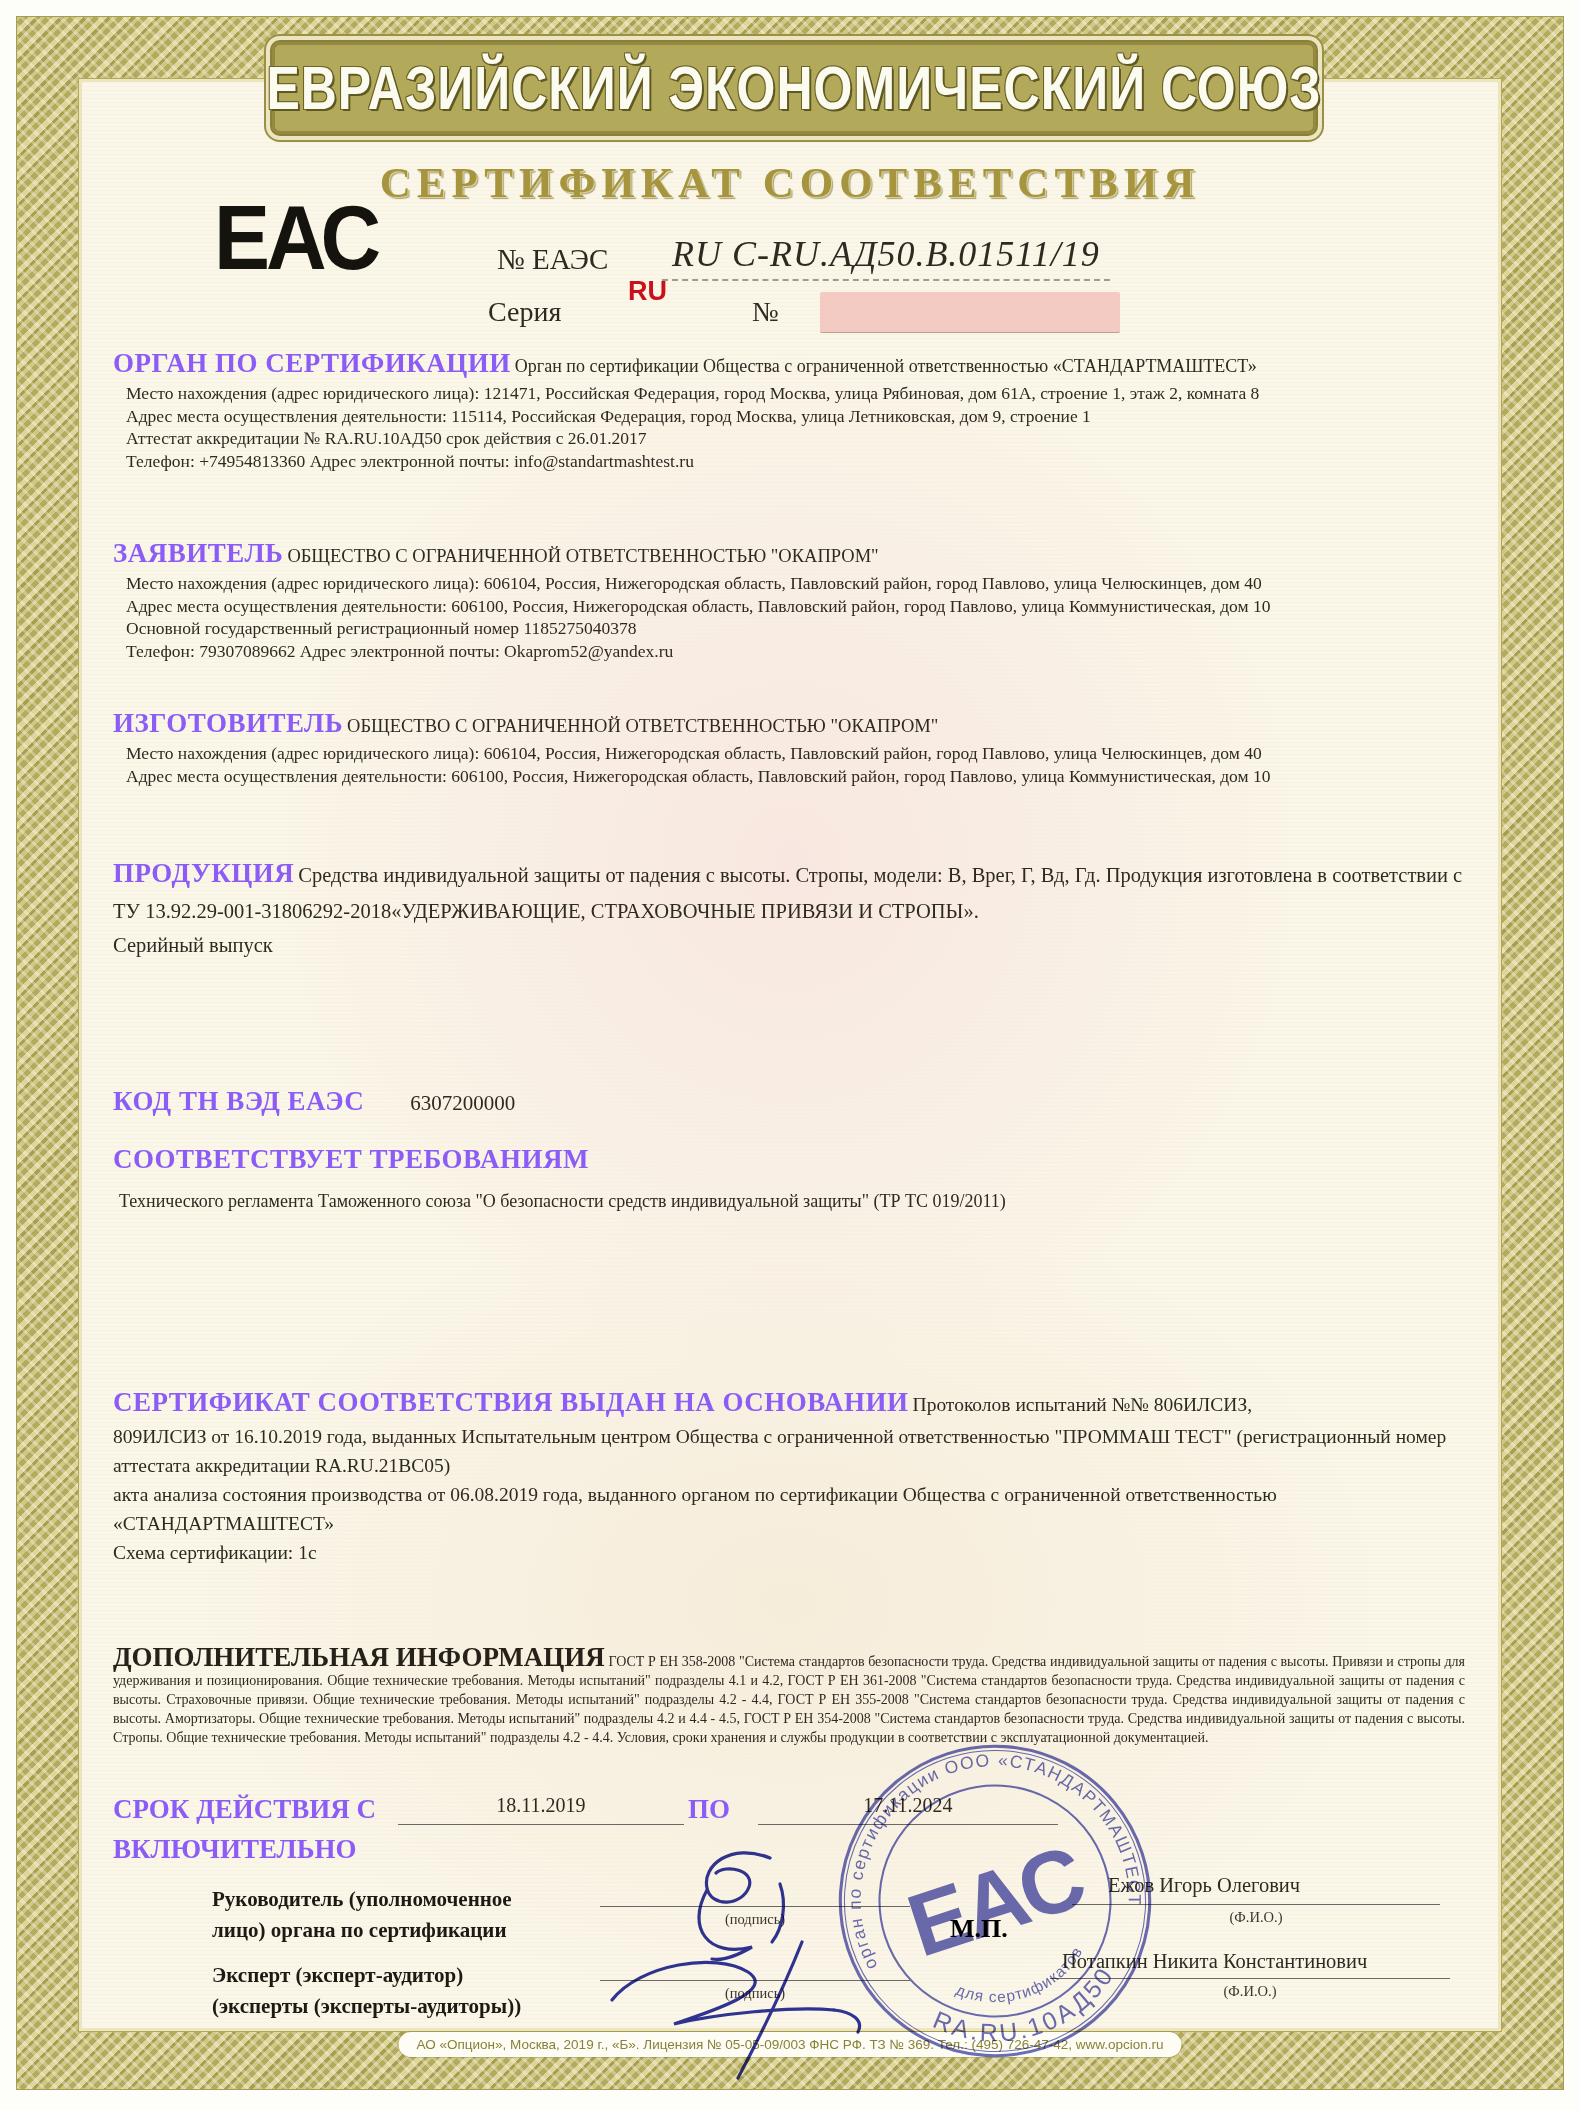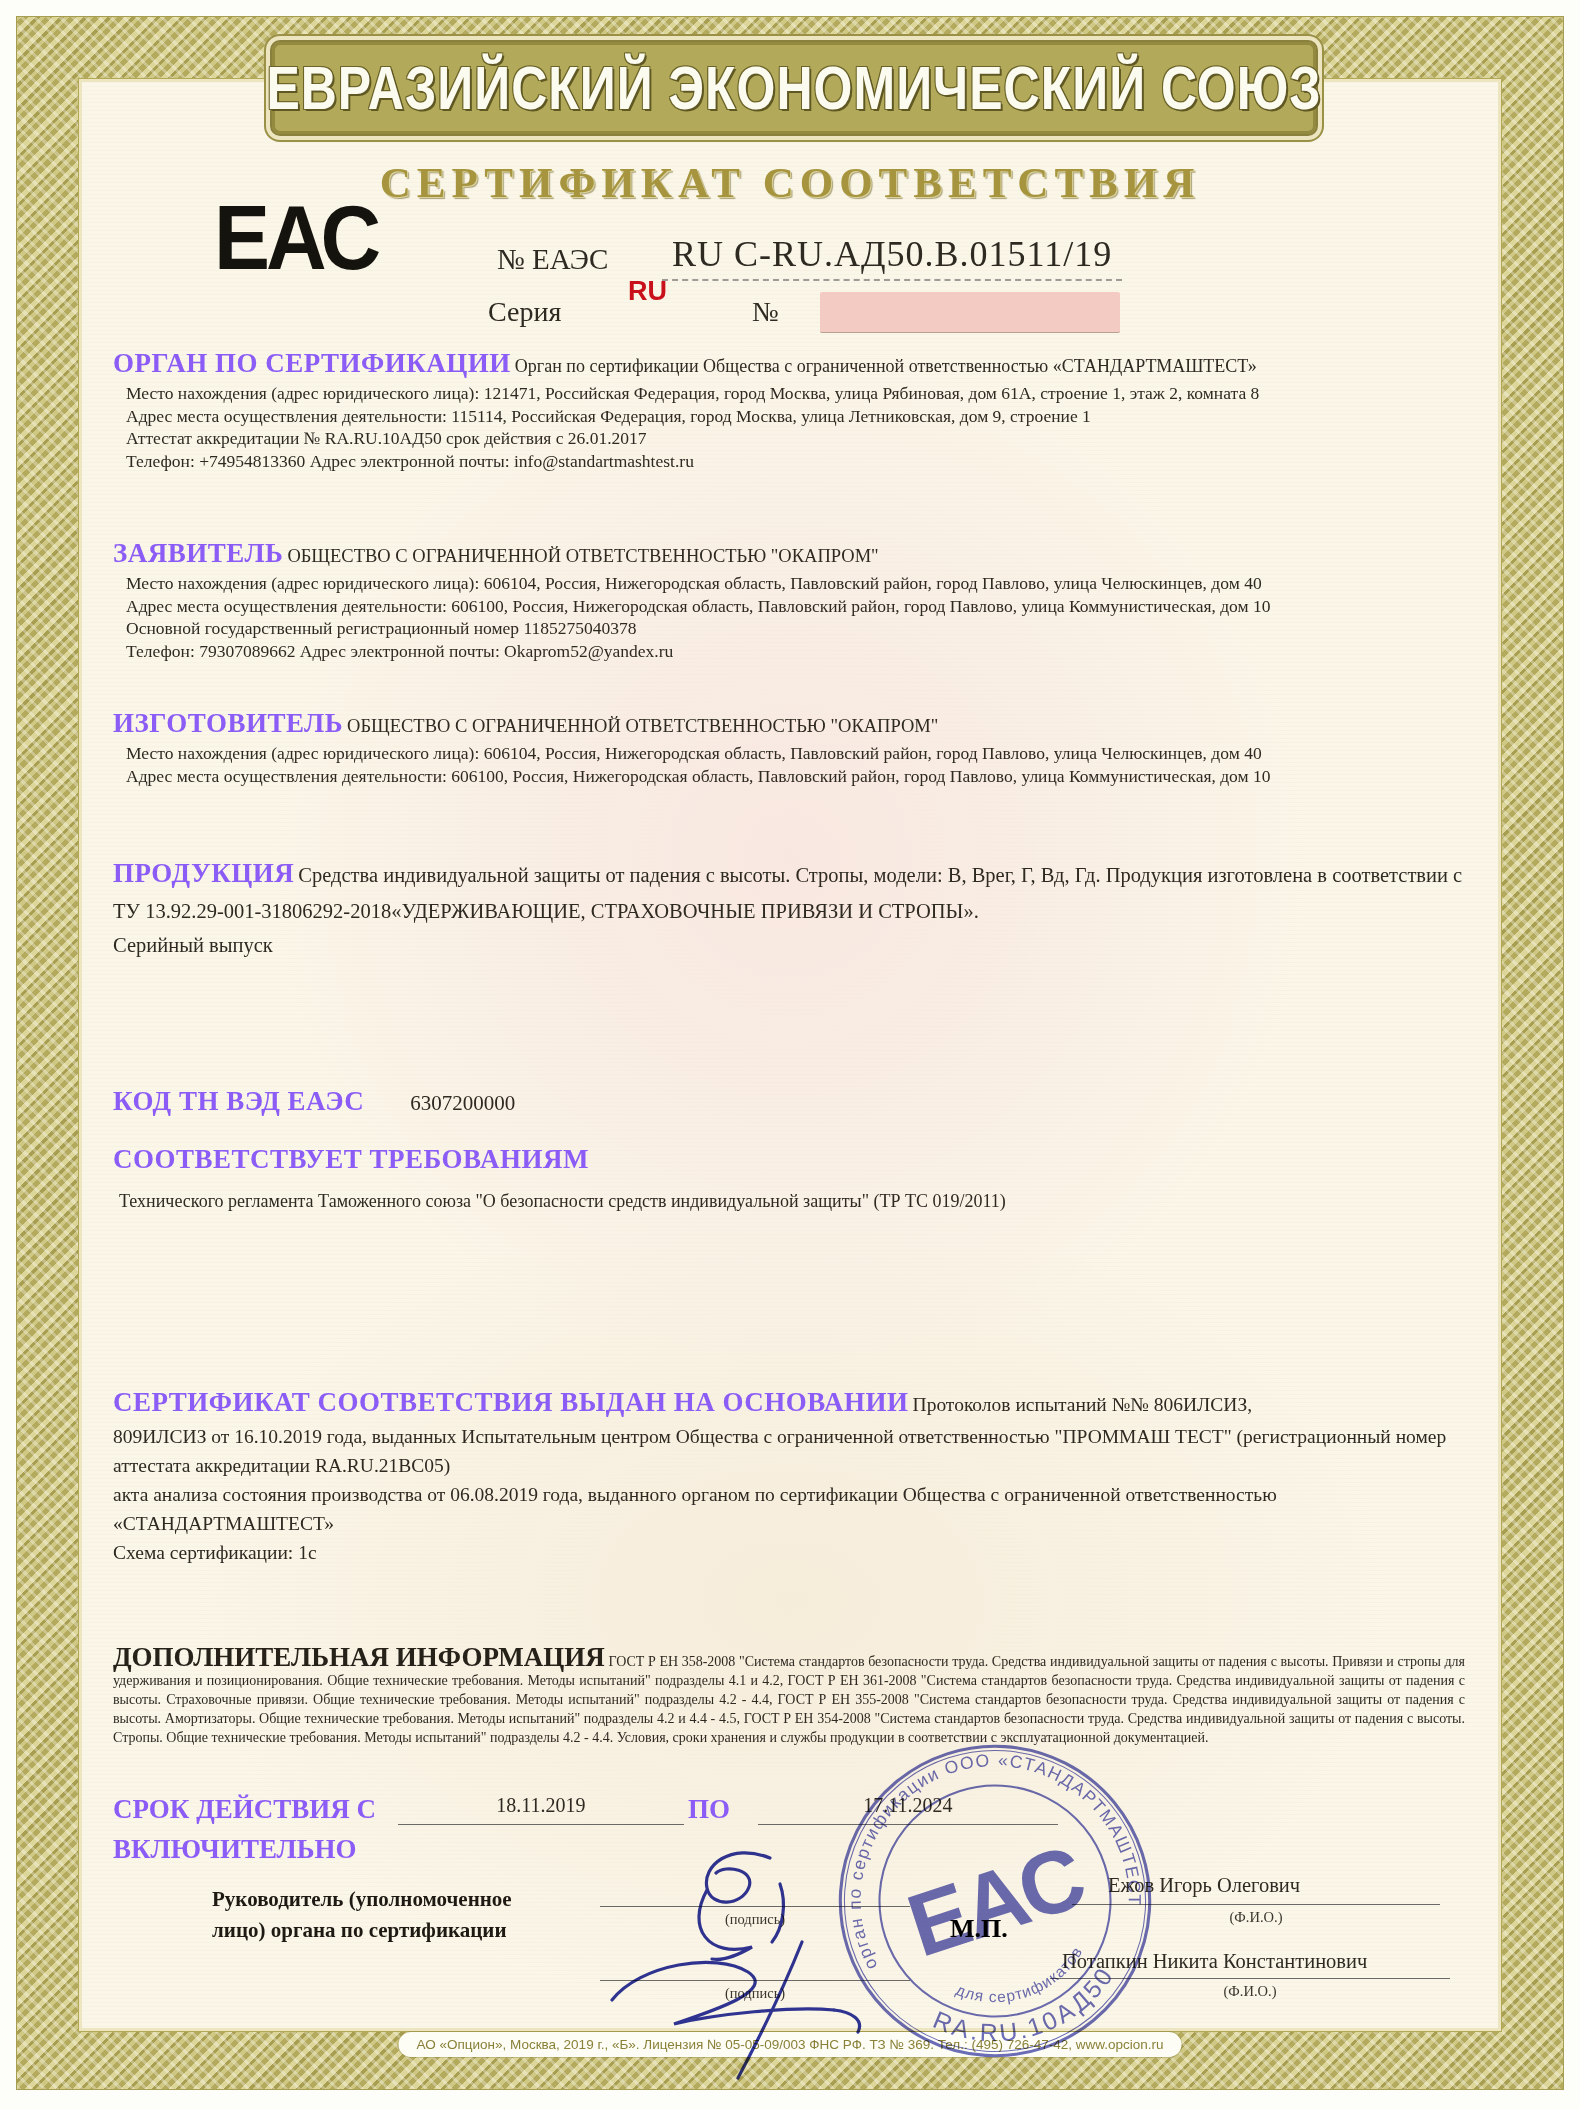--- a/index.html
+++ b/index.html
@@ -26,21 +26,21 @@
   .banner span{font-family:"Liberation Sans",sans-serif;font-weight:bold;font-size:50px;
     letter-spacing:1px;color:#fcfbf0;transform:scaleY(1.22);white-space:nowrap;
     text-shadow:2px 2px 0 #5f5823,-1px -1px 0 #6b6428,1px -1px 0 #6b6428,-1px 1px 0 #6b6428;}
   .eac-mark{position:absolute;left:214px;top:196px;z-index:3;font-family:"Liberation Sans",sans-serif;
     font-weight:bold;font-size:84px;letter-spacing:-4px;color:#15130e;transform:scaleY(1.08);line-height:1;}
   .doc-title{position:absolute;left:0;top:158px;width:100%;text-align:center;z-index:3;
     font-weight:bold;font-size:43px;letter-spacing:6px;color:#a6953e;
     text-shadow:1px 1px 0 #d9d29c,2px 2px 1px rgba(110,96,35,.55);}
   .certnum-label{position:absolute;left:497px;top:243px;font-size:29px;z-index:3;}
   .certnum-value{position:absolute;left:662px;top:233px;z-index:3;font-size:36px;letter-spacing:1px;
-    padding:0 10px 4px 10px;border-bottom:2px dashed rgba(80,80,80,.55);}
+    padding:0 10px 4px 10px;border-bottom:2px dashed rgba(80,80,80,.55);font-style:italic;}
   .series-label{position:absolute;left:488px;top:296px;font-size:28px;z-index:3;}
   .series-value{position:absolute;left:628px;top:276px;font-size:27px;font-weight:bold;color:#c8111a;z-index:3;
     font-family:"Liberation Sans",sans-serif;}
   .series-num-label{position:absolute;left:752px;top:296px;font-size:28px;z-index:3;}
   .redaction{position:absolute;left:820px;top:292px;width:300px;height:40px;background:#f4cbc2;
     border-bottom:1px solid #b9a08f;border-radius:2px;z-index:3;}
   
   .sec{position:absolute;left:113px;width:1352px;z-index:3;}
   .sec .lead{line-height:30px;}
   .h-inline{font-weight:bold;font-size:27px;letter-spacing:0.5px;color:#8b5cf6;}
@@ -177,20 +177,24 @@
   <div class="sig-label" id="sig-label-1">
     <div>Руководитель (уполномоченное</div>
     <div>лицо) органа по сертификации</div>
   </div>
   <div class="rule" id="sigline-1"></div>
   <div class="caption" id="cap-sign-1">(подпись)</div>
   <div class="sig-name" id="sig-name-1">Ежов Игорь Олегович</div>
   <div class="rule" id="nameline-1"></div>
   <div class="caption" id="cap-fio-1">(Ф.И.О.)</div>
 
+  <div class="sig-label" id="sig-label-2">
+    <div>Эксперт (эксперт-аудитор)</div>
+    <div>(эксперты (эксперты-аудиторы))</div>
+  </div>
   <div class="rule" id="sigline-2"></div>
   <div class="caption" id="cap-sign-2">(подпись)</div>
   <div class="sig-name" id="sig-name-2">Потапкин Никита Константинович</div>
   <div class="rule" id="nameline-2"></div>
   <div class="caption" id="cap-fio-2">(Ф.И.О.)</div>
 
   <div class="mp">М.П.</div>
 
   <svg class="stamp" viewBox="0 0 320 320">
     <defs>

